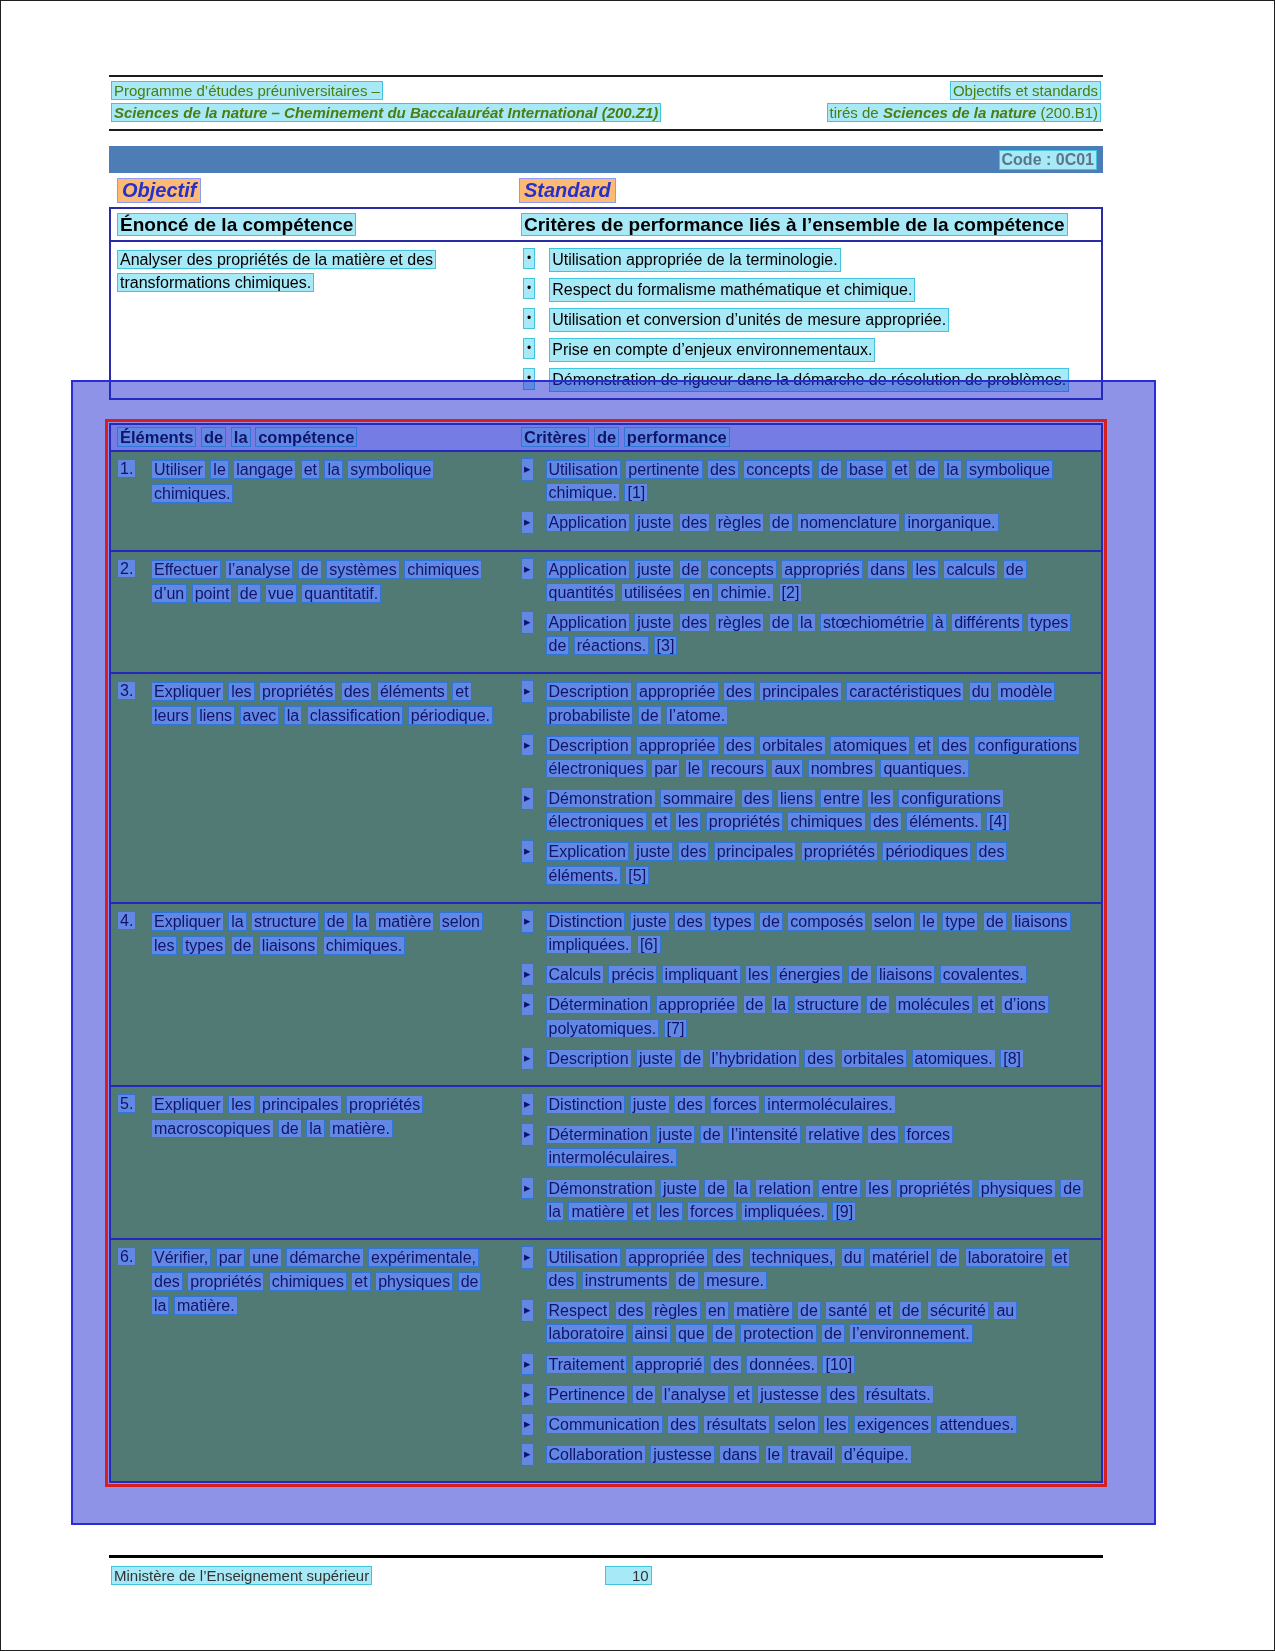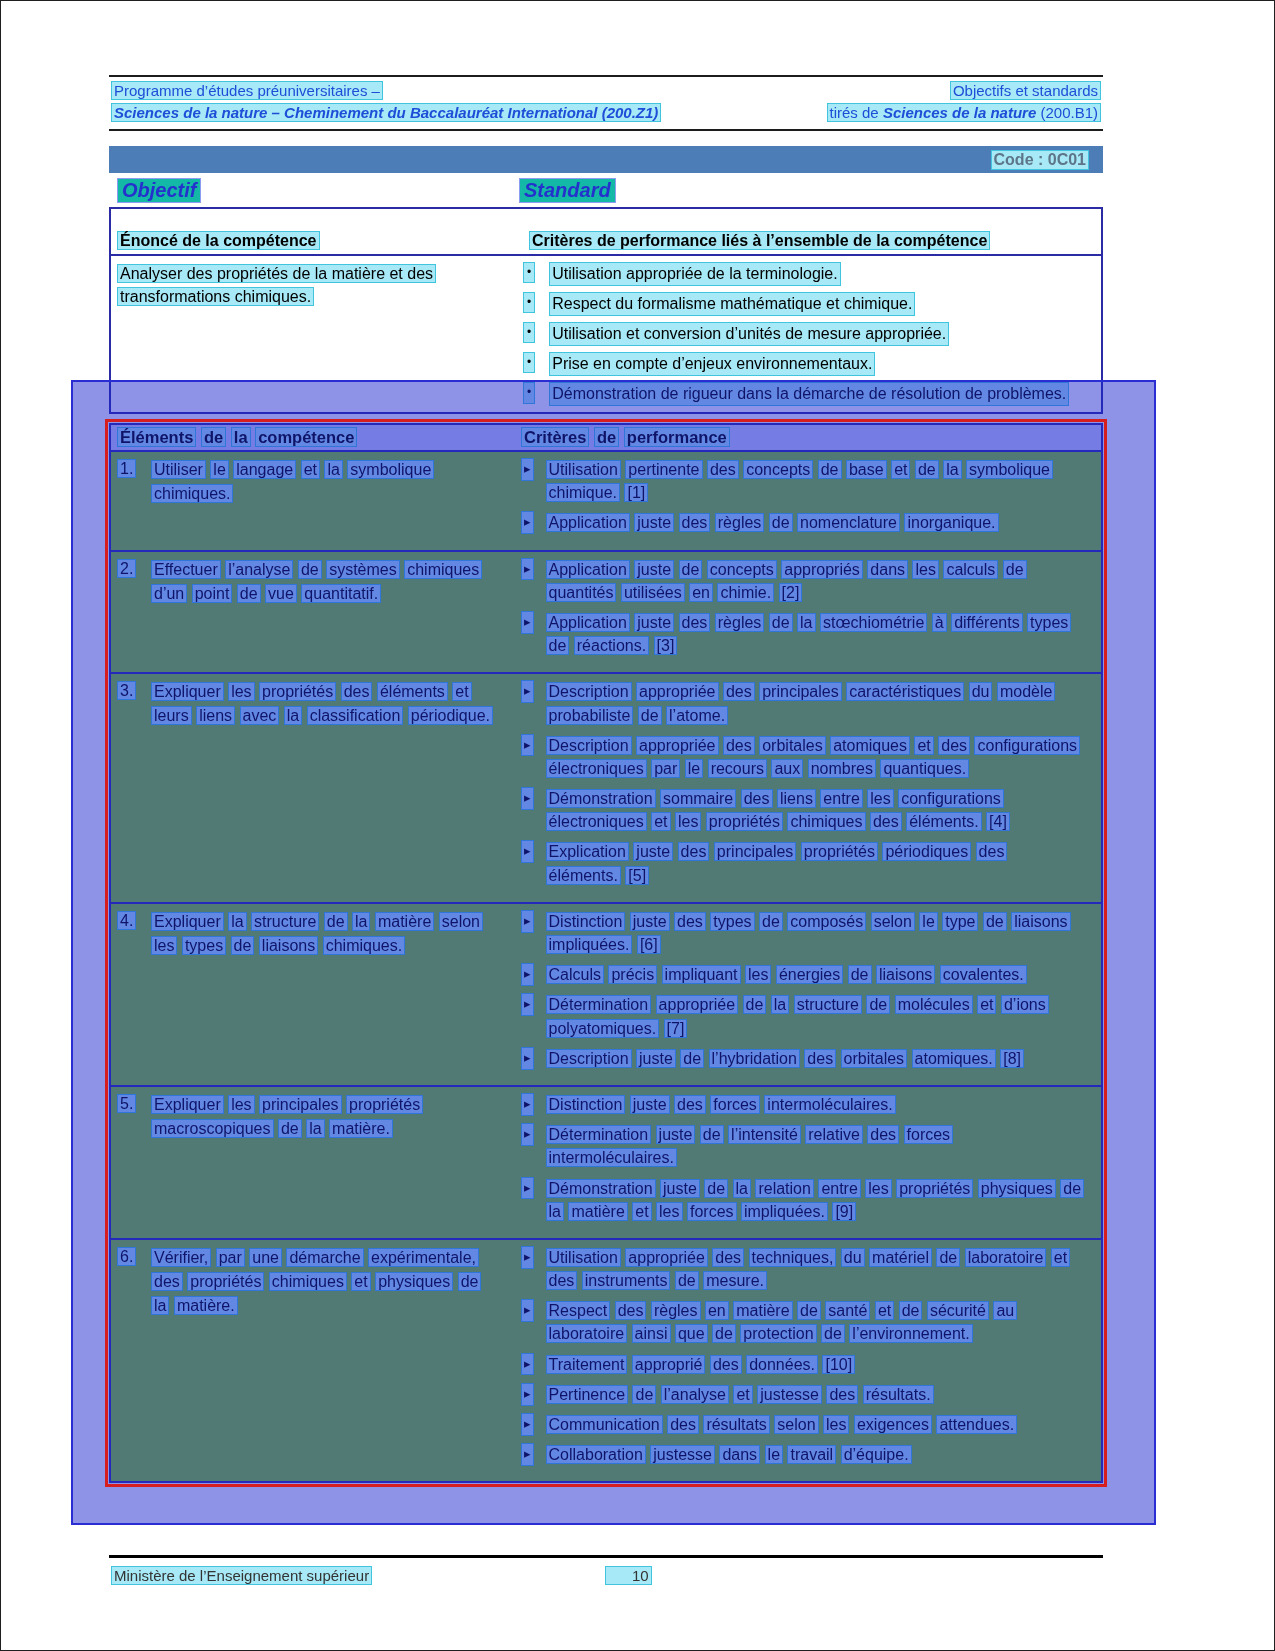--- a/index.html
+++ b/index.html
@@ -16,51 +16,50 @@
     border:1px solid var(--highlight-border, #41c4de);
     padding:0 2px;
     box-decoration-break:clone; -webkit-box-decoration-break:clone;
   }
 
   
   .doc-header {
     position:absolute; left:108px; top:74px; width:994px;
     border-top:2px solid #1c1c1c; border-bottom:2px solid #1c1c1c;
     padding:4px 2px 5px; display:flex; justify-content:space-between;
-    font-size:15px; color:#1d4ed8; line-height:1.3;
+    font-size:15px; color:#4d7c0f; line-height:1.3;
   }
   .doc-header .line { margin-bottom:2px; white-space:nowrap; }
   .hdr-left .line2, .it { font-style:italic;font-weight:bold; }
   .hdr-right { text-align:right; }
 
   
   .code-bar {
     position:absolute; left:108px; top:145px; width:994px; height:27px;
     background:var(--band-blue, #4d7db6);
-    display:flex; justify-content:flex-end; align-items:center; padding-right:14px;
+    display:flex; justify-content:flex-end; align-items:center; padding-right:6px;
     font-size:16px; font-weight:bold; color:#5d7588;
   }
 
   
   .obj-std { position:absolute; left:108px; top:177px; width:994px; height:28px;
     font-size:20px; font-weight:bold; font-style:italic; color:var(--label-blue, #2531cc); }
-  .obj-std .hl2 { background:#14b8a6; border:1px solid #8d9bf0; padding:0 4px; }
+  .obj-std .hl2 { background:#fdba74; border:1px solid #8d9bf0; padding:0 4px; }
   .obj-label { position:absolute; left:8px; top:0; }
   .std-label { position:absolute; left:410px; top:0; }
 
   
   .table1 {
     position:absolute; left:108px; top:206px; width:994px;
     border:2px solid var(--table-border, #2b2ba6); font-size:16px; background:#fff;
   }
   .t1-head {
     display:grid; grid-template-columns:404px 1fr;
-    padding:23px 6px 4px; font-weight:bold; font-size:16px;
+    padding:5px 6px 4px; font-weight:bold; font-size:19px;
     border-bottom:2px solid var(--table-border, #2b2ba6);
-    gap:8px;
   }
   .t1-body { display:grid; grid-template-columns:404px 1fr; padding:6px 6px 0; }
   .t1-left { line-height:1.45; padding-right:16px; }
   .crit-list { list-style:none; padding:0 14px 0 2px; }
   .crit-list li { display:flex; column-gap:14px; margin-bottom:6px; line-height:1.38; align-items:flex-start; }
   .bullet1 { font-size:12px; line-height:1.6; padding:0 3px; }
 
   
   .table2 {
     position:absolute; left:108px; top:422px; width:994px;

